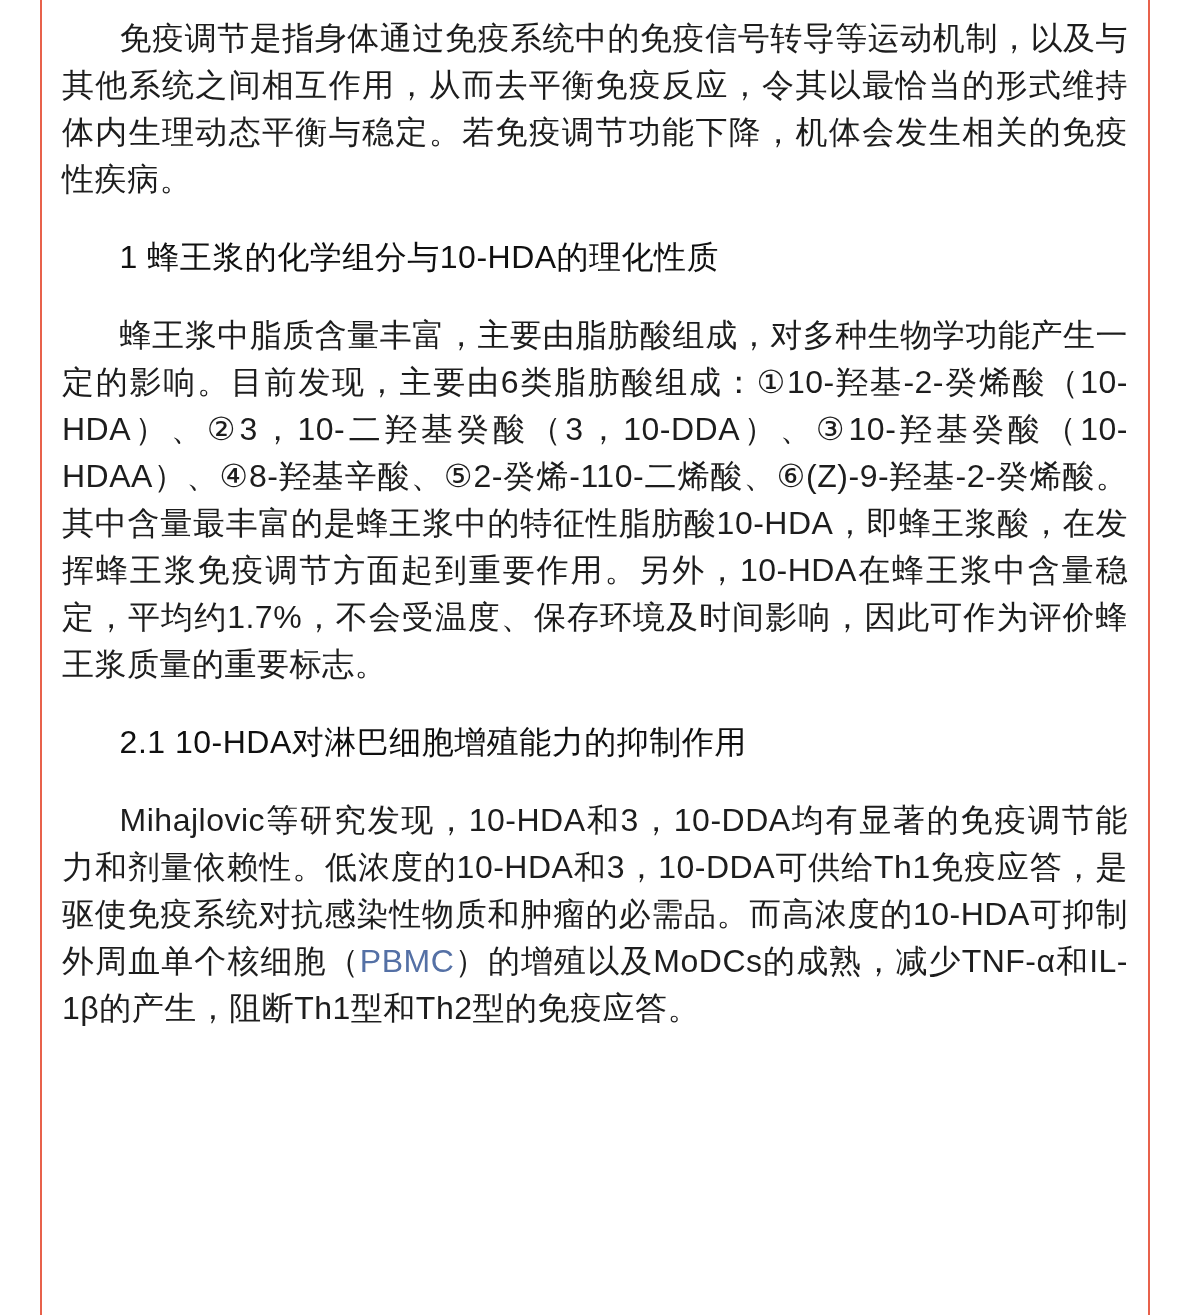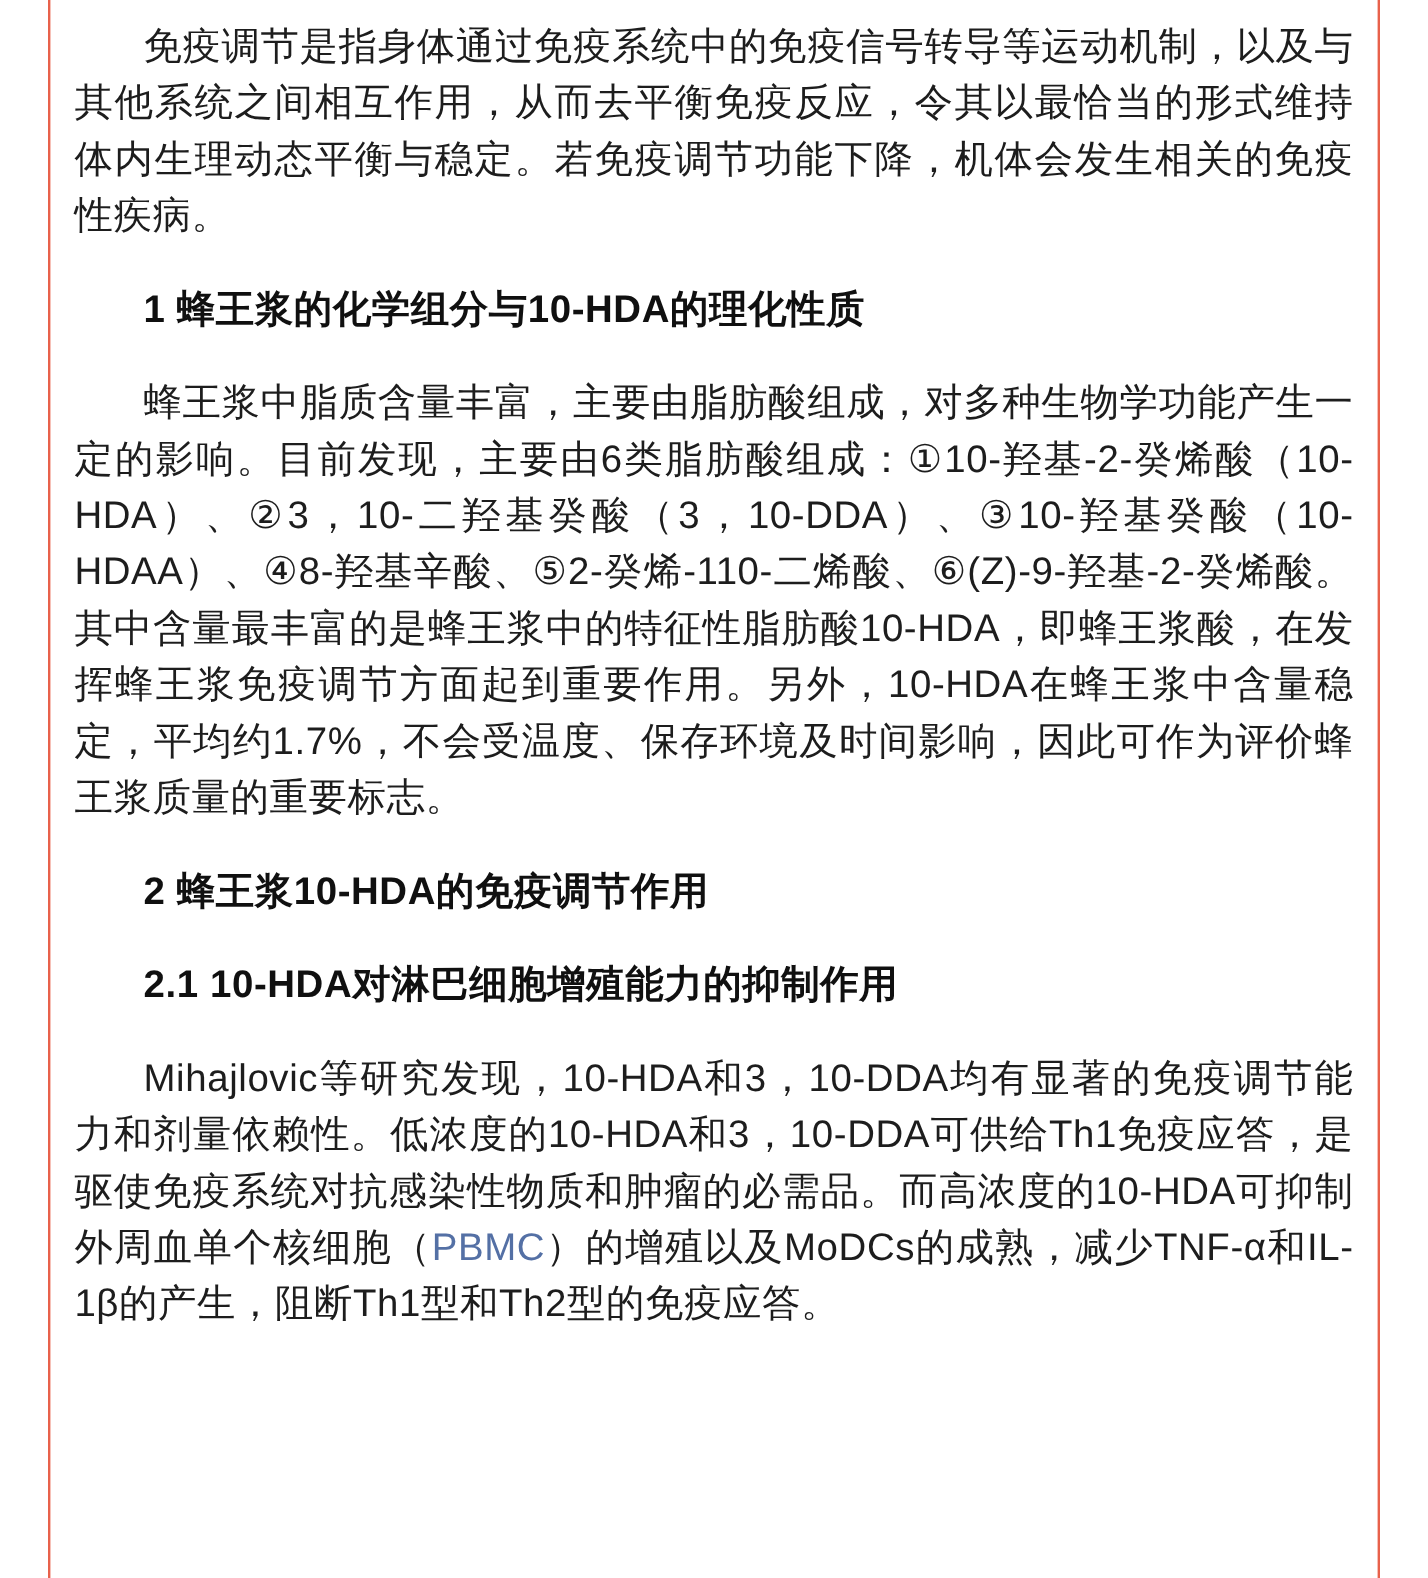--- a/index.html
+++ b/index.html
@@ -38,21 +38,21 @@
     color: #1d1d1d;
     text-align: justify;
     text-justify: inter-ideograph;
     text-indent: 1.8em;
     margin: 0 0 31px 0;
     letter-spacing: 0.5px;
   }
   .heading {
     font-size: 32px;
     line-height: 47px;
-    font-weight: 700;
+    font-weight: 400;
     color: #101010;
     text-indent: 1.8em;
     margin: 31px 0;
     letter-spacing: 0.5px;
   }
   .inline-link {
     color: var(--link, #5470a5);
     text-decoration: none;
     cursor: pointer;
   }
@@ -66,21 +66,20 @@
   <div class="margin-rule right"></div>
 
   <div class="article-body">
 
     <p class="para">免疫调节是指身体通过免疫系统中的免疫信号转导等运动机制，以及与其他系统之间相互作用，从而去平衡免疫反应，令其以最恰当的形式维持体内生理动态平衡与稳定。若免疫调节功能下降，机体会发生相关的免疫性疾病。</p>
 
     <h2 class="heading">1 蜂王浆的化学组分与10-HDA的理化性质</h2>
 
     <p class="para">蜂王浆中脂质含量丰富，主要由脂肪酸组成，对多种生物学功能产生一定的影响。目前发现，主要由6类脂肪酸组成：①10-羟基-2-癸烯酸（10-HDA）、②3，10-二羟基癸酸（3，10-DDA）、③10-羟基癸酸（10-HDAA）、④8-羟基辛酸、⑤2-癸烯-110-二烯酸、⑥(Z)-9-羟基-2-癸烯酸。其中含量最丰富的是蜂王浆中的特征性脂肪酸10-HDA，即蜂王浆酸，在发挥蜂王浆免疫调节方面起到重要作用。另外，10-HDA在蜂王浆中含量稳定，平均约1.7%，不会受温度、保存环境及时间影响，因此可作为评价蜂王浆质量的重要标志。</p>
 
-    <h2 class="heading">2 蜂王浆10-HDA的免疫调节作用</h2>
 
     <h2 class="heading">2.1 10-HDA对淋巴细胞增殖能力的抑制作用</h2>
 
 
     <p class="para"><span>Mihajlovic等研究发现，10-HDA和3，10-DDA均有显著的免疫调节能力和剂量依赖性。低浓度的10-HDA和3，10-DDA可供给Th1免疫应答，是驱使免疫系统对抗感染性物质和肿瘤的必需品。而高浓度的10-HDA可抑制外周血单个核细胞（</span><span class="inline-link">PBMC</span><span>）的增殖以及MoDCs的成熟，减少TNF-α和IL-1β的产生，阻断Th1型和Th2型的免疫应答。</span></p>
 
   </div>
 </div>
 
 </body></html>

